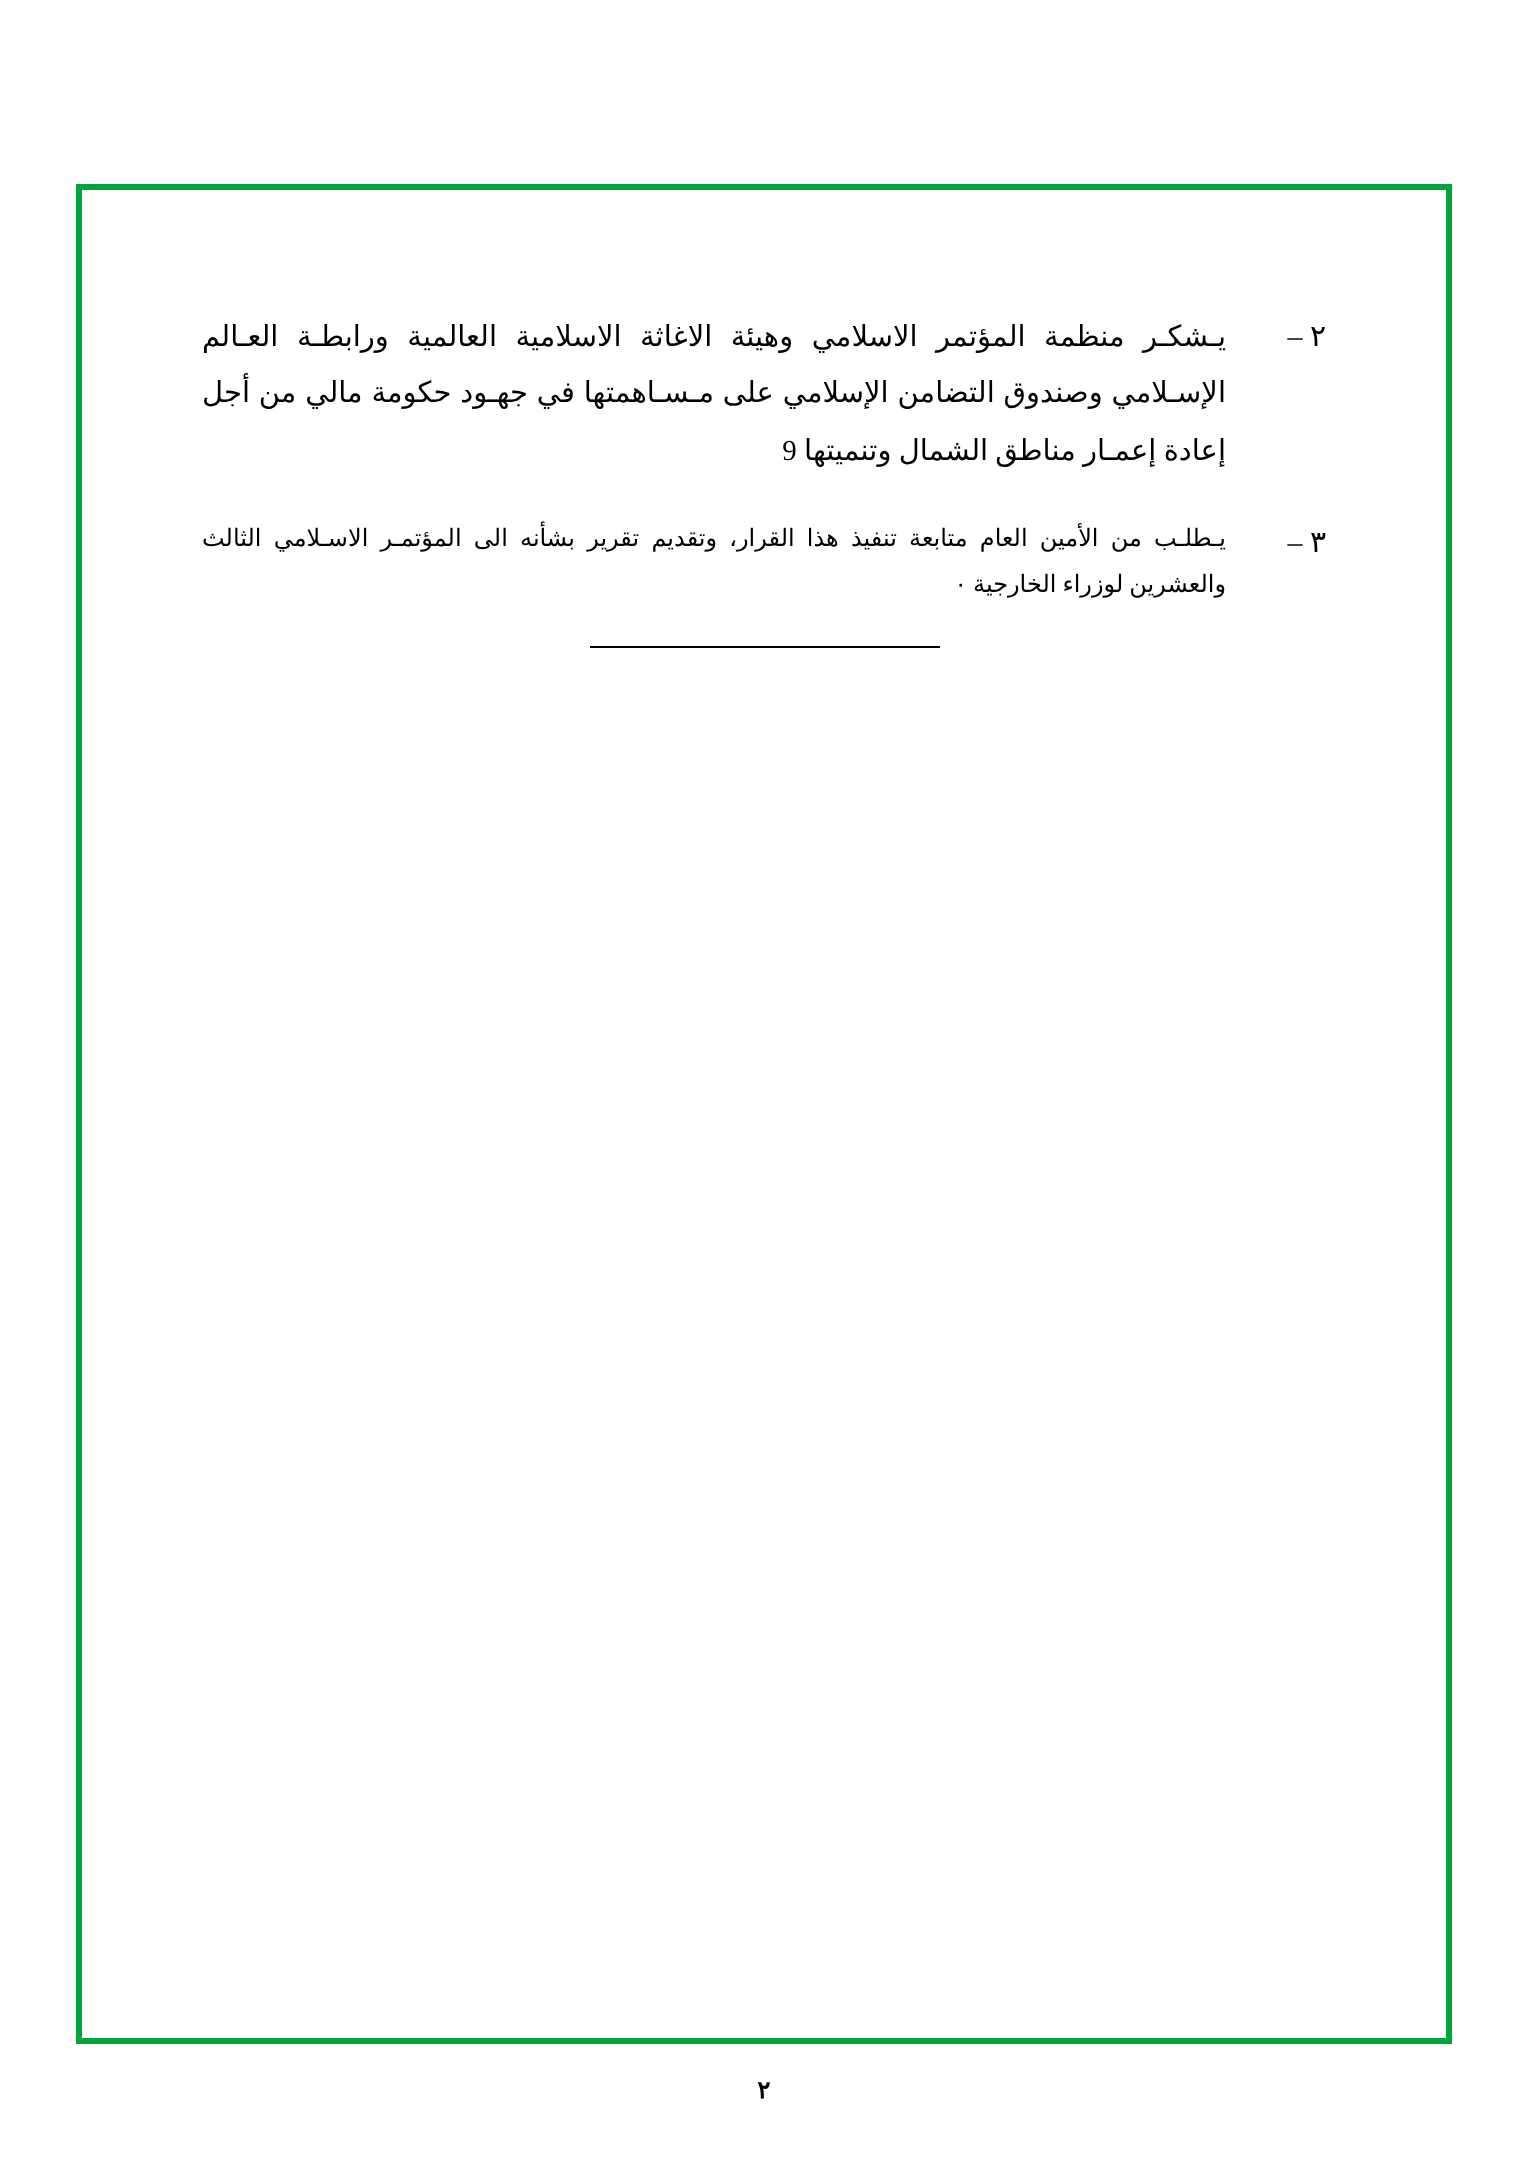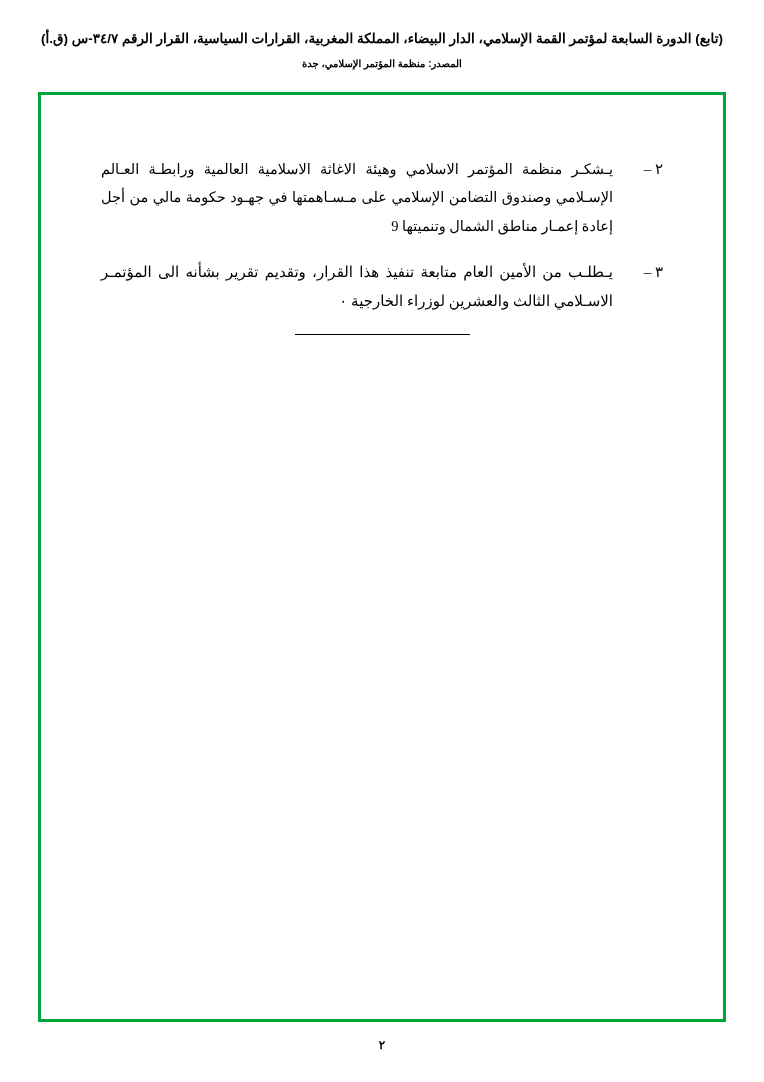--- a/index.html
+++ b/index.html
@@ -79,21 +79,21 @@
     flex: 0 0 auto;
     width: 46px;
     text-align: right;
     font-size: 15px;
     line-height: 1.95;
     white-space: nowrap;
     padding-left: 4px;
   }
   .clause-body {
     flex: 1 1 auto;
-    font-size: 15px;
+    font-size: 12px;
     line-height: 1.95;
     text-align: justify;
     text-justify: inter-word;
   }
   .clause-body.c2 {
     font-size: 14.5px;
   }
 
   .rule {
     width: 175px;
@@ -113,24 +113,20 @@
     font-weight: bold;
     font-size: 12px;
     color: #000;
   }
 </style>
 </head>
 <body>
 
 <div class="page">
 
-  <div class="doc-header">
-    <div class="header-title">(تابع) الدورة السابعة لمؤتمر القمة الإسلامي، الدار البيضاء، المملكة المغربية، القرارات السياسية، القرار الرقم ٣٤/٧-س (ق.أ)</div>
-    <div class="header-source">المصدر:  منظمة المؤتمر الإسلامي، جدة</div>
-  </div>
 
   <div class="frame">
     <div class="content">
 
       <div class="clause">
         <div class="clause-num">٢ –</div>
         <div class="clause-body c2">يـشكـر منظمة المؤتمر الاسلامي وهيئة الاغاثة الاسلامية العالمية ورابطـة العـالم الإسـلامي وصندوق التضامن الإسلامي على مـسـاهمتها في جهـود حكومة مالي من أجل إعادة إعمـار مناطق الشمال وتنميتها 9</div>
       </div>
 
       <div class="clause">

